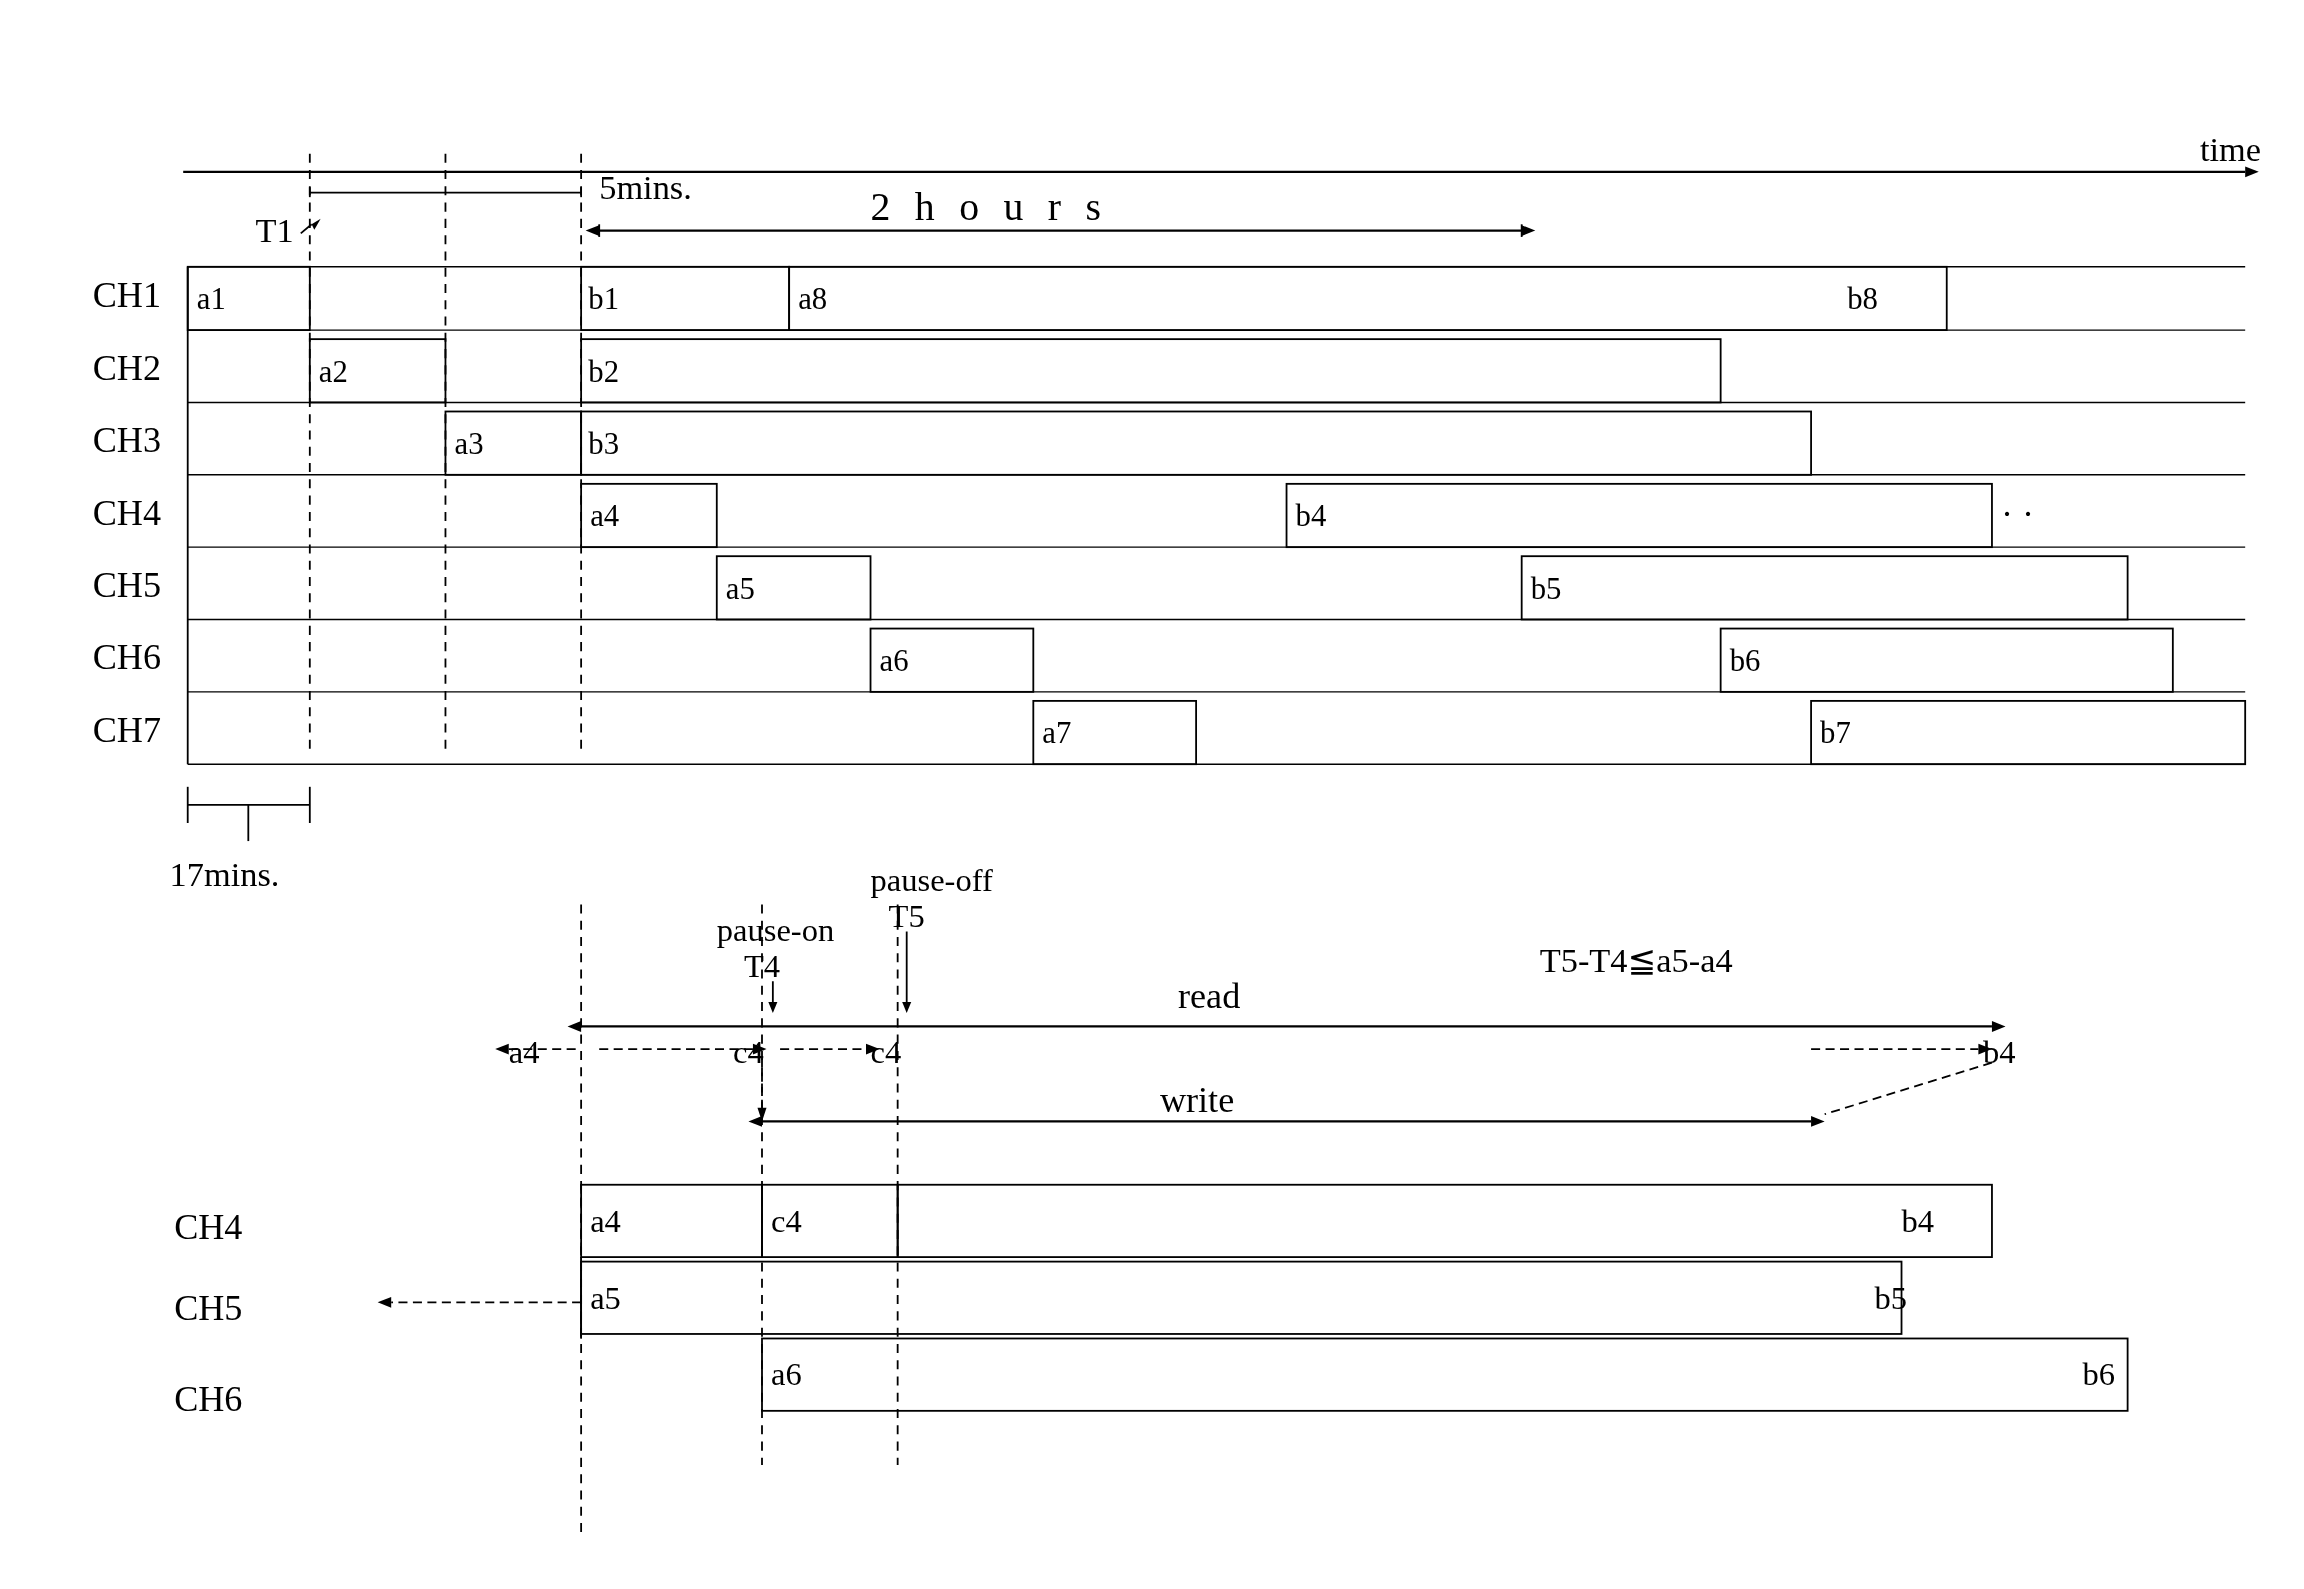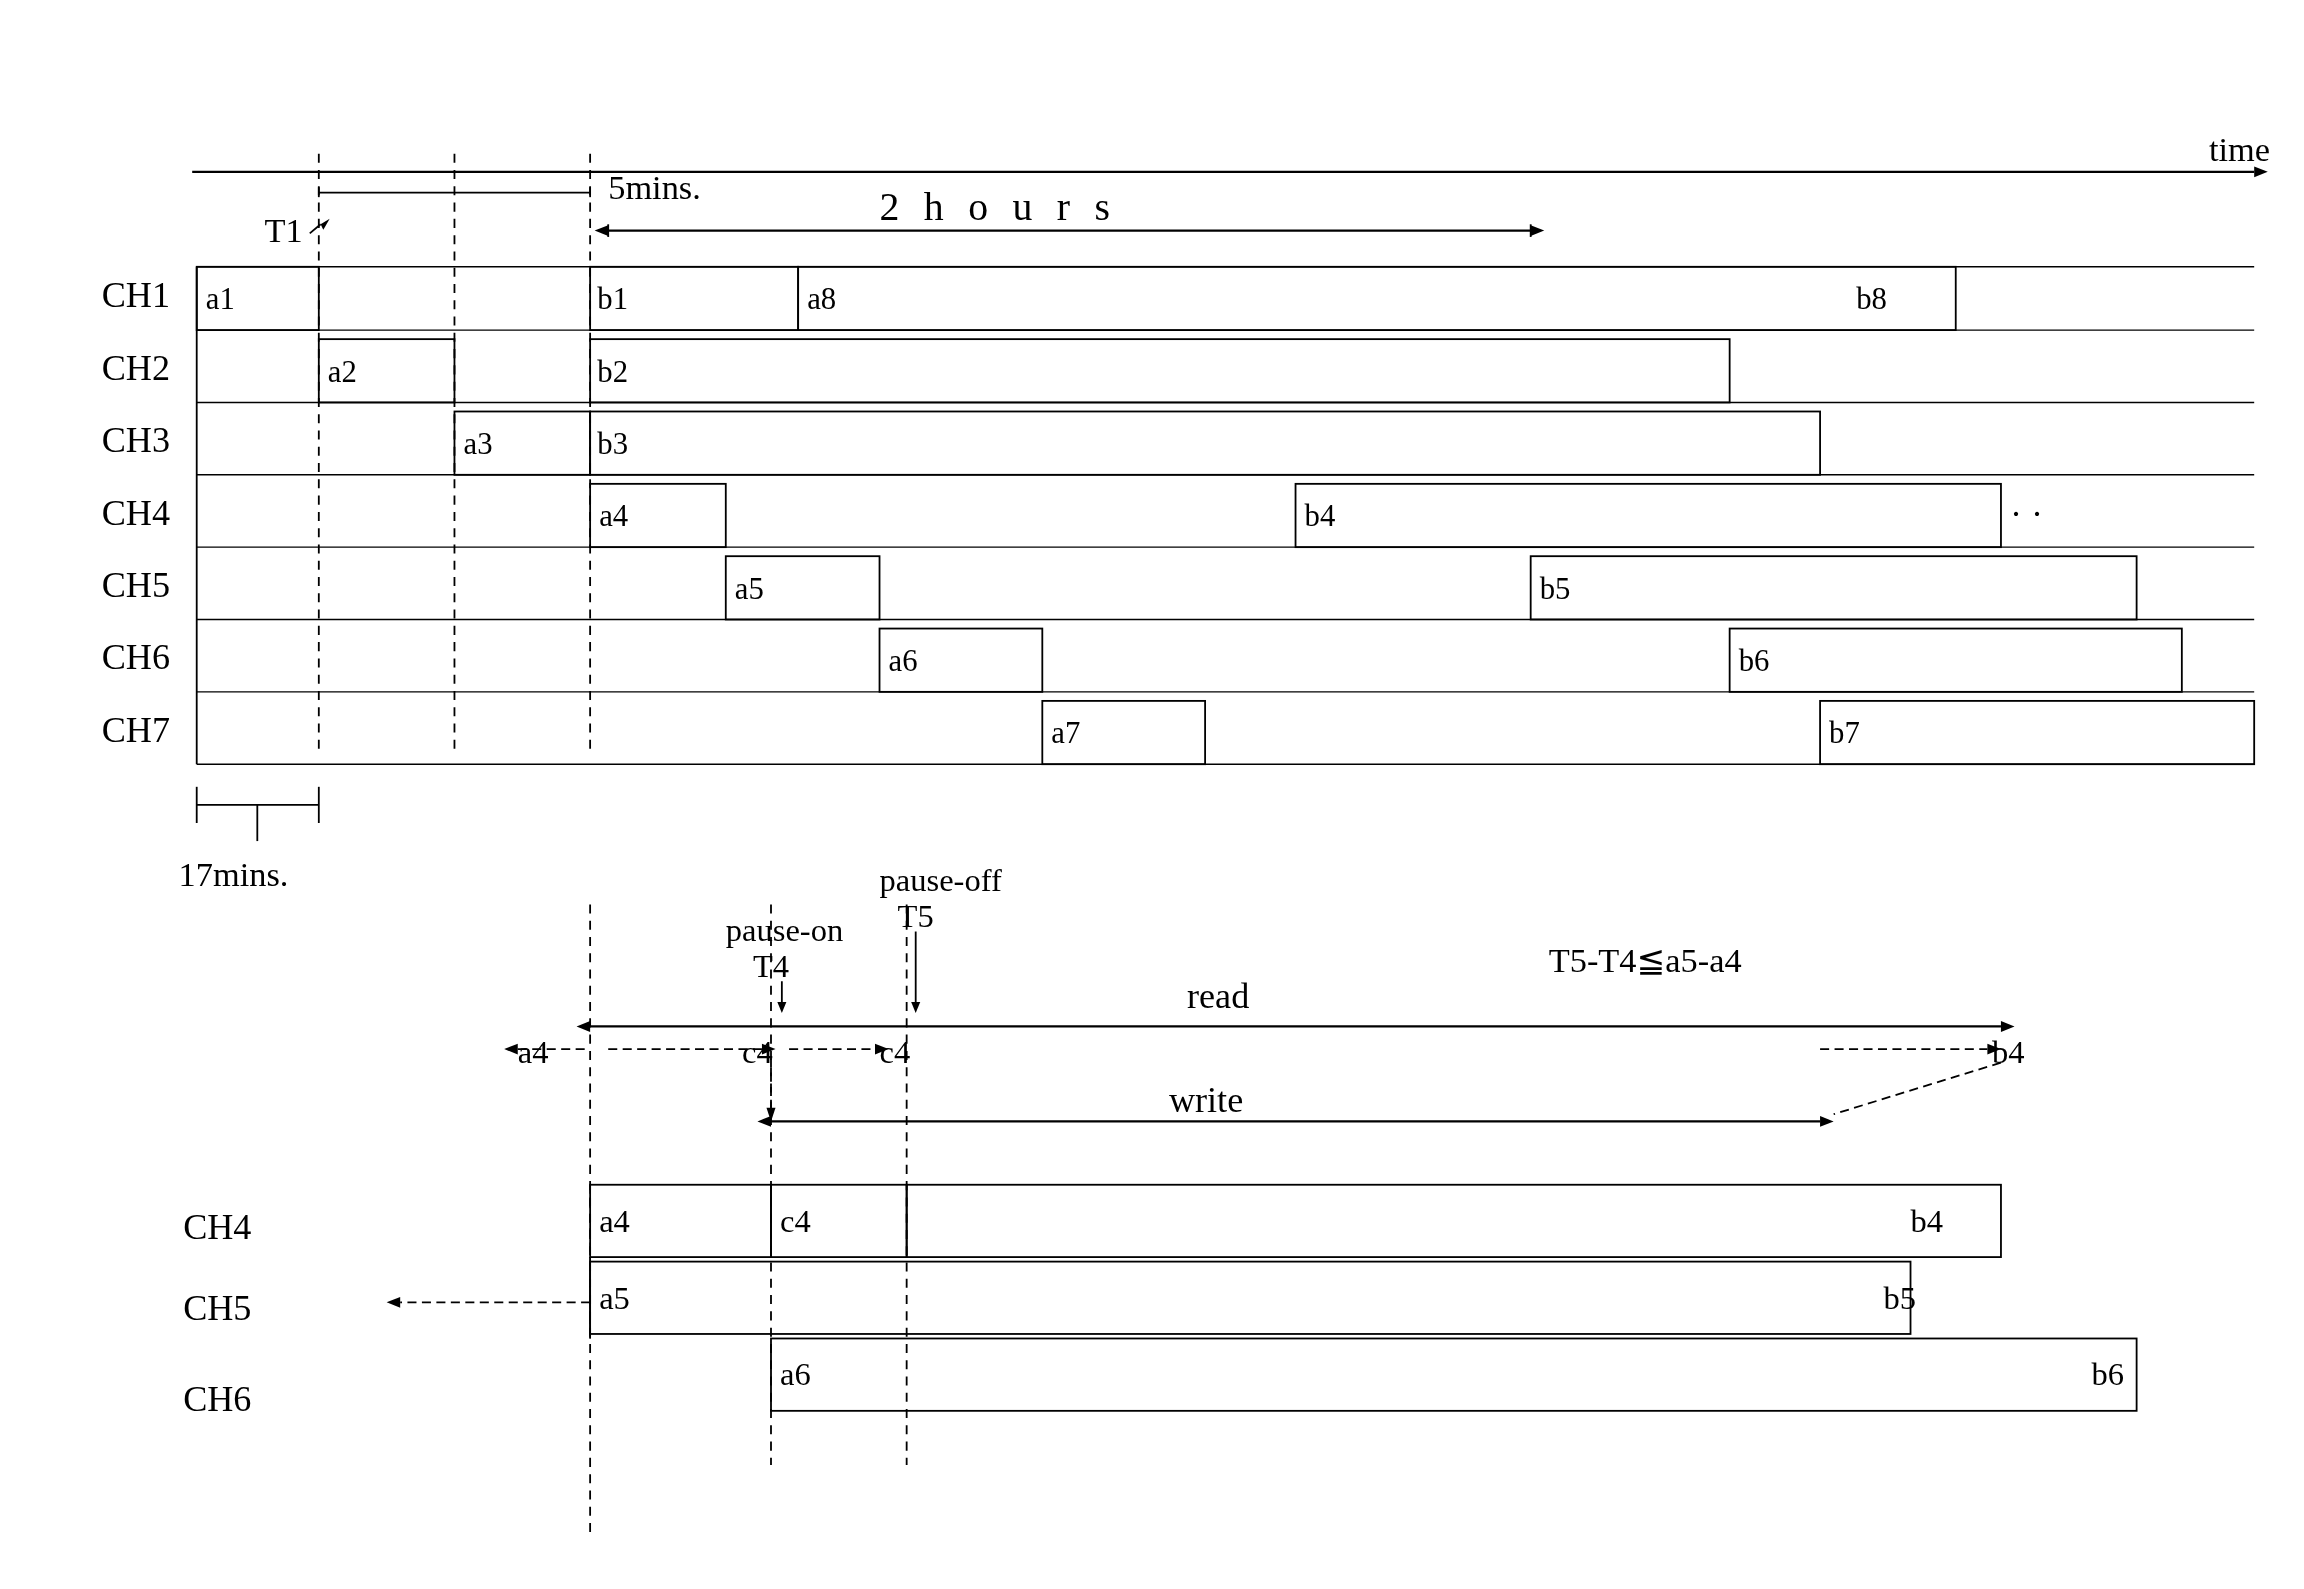--- a/index.html
+++ b/index.html
@@ -6,21 +6,21 @@
     body {
       background: #fff;
       font-family: 'Times New Roman', Times, serif;
       width: 2305px;
       height: 1589px;
       position: relative;
       overflow: hidden;
     }
     .diagram {
       position: absolute;
-      top: 0; left: 11px;
+      top: 0; left: 2px;
       width: 2250px;
       height: 1589px;
     }
     svg {
       width: 2305px;
       height: 1589px;
     }
   </style>
 </head>
 <body>

